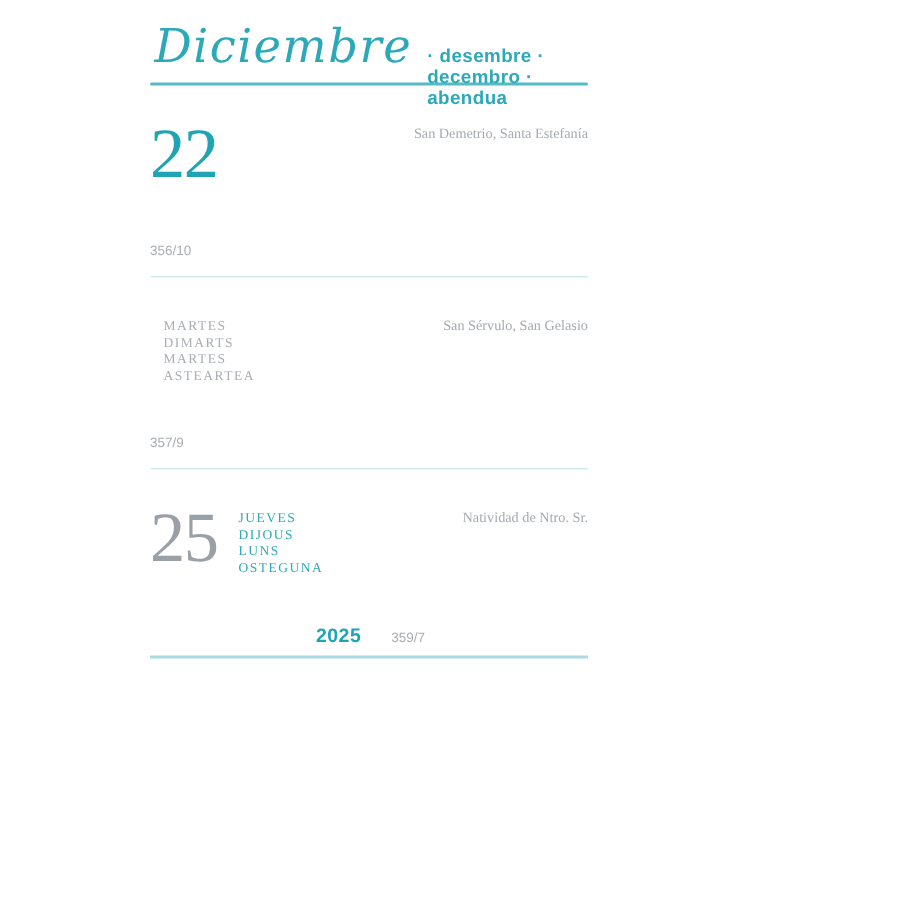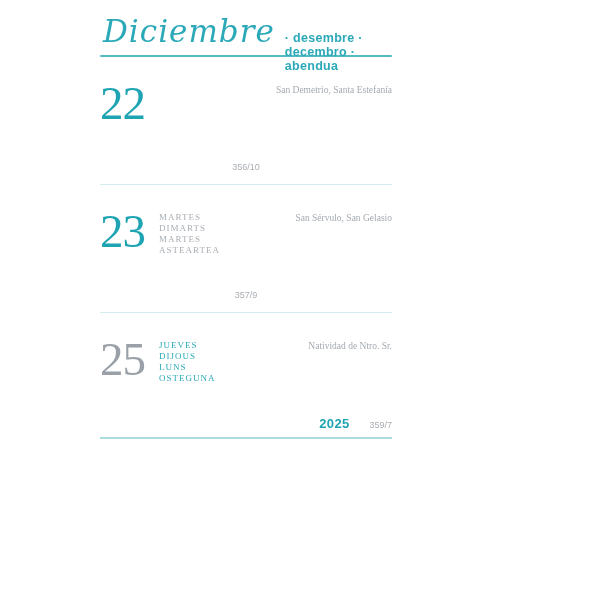--- a/index.html
+++ b/index.html
@@ -74,21 +74,21 @@
     color: #a9aeb4;
   }
   .saints {
     margin-left: auto;
     margin-top: 4px;
     font-size: 9.5px;
     color: #a4aab1;
     text-align: right;
   }
   .day-foot {
-    text-align: center;
+    text-align: left;
     font-size: 9px;
     color: #a9aeb4;
     padding-bottom: 13px;
   }
   .day-divider {
     position: absolute;
     left: 0; right: 0; bottom: 0;
     height: 1.5px;
     background: #d6edef;
   }
@@ -97,21 +97,21 @@
   .day.holiday .day-number { color: #9aa0a7; }
   .day.holiday .wd { color: #2ba9b8; }
 
   
   .day.last { height: 101px; }
 
   
   .footer-row {
     display: flex;
     align-items: baseline;
-    justify-content: flex-end;
+    justify-content: center;
     padding: 2px 0 6px 2px;
   }
   .footer-year {
     font-size: 13px;
     font-weight: bold;
     color: #1ea4b3;
     letter-spacing: 0.3px;
   }
   .footer-count {
     font-size: 9px;
@@ -143,21 +143,20 @@
       <span class="saints">San Demetrio, Santa Estefanía</span>
     </div>
     <div class="day-foot">
       <span class="day-count">356/10</span>
     </div>
     <div class="day-divider"></div>
   </section>
 
   <section class="day">
     <div class="day-head">
-      <span class="day-number">23</span>
       <div class="weekdays">
             <div class="wd">MARTES</div>
             <div class="wd">DIMARTS</div>
             <div class="wd">MARTES</div>
             <div class="wd">ASTEARTEA</div>
           </div>
       <span class="saints">San Sérvulo, San Gelasio</span>
     </div>
     <div class="day-foot">
       <span class="day-count">357/9</span>

